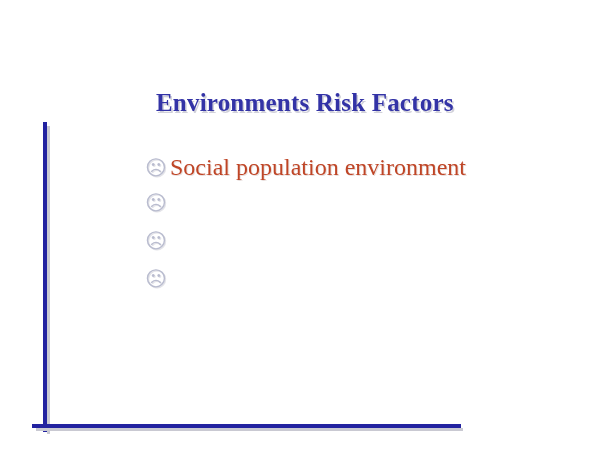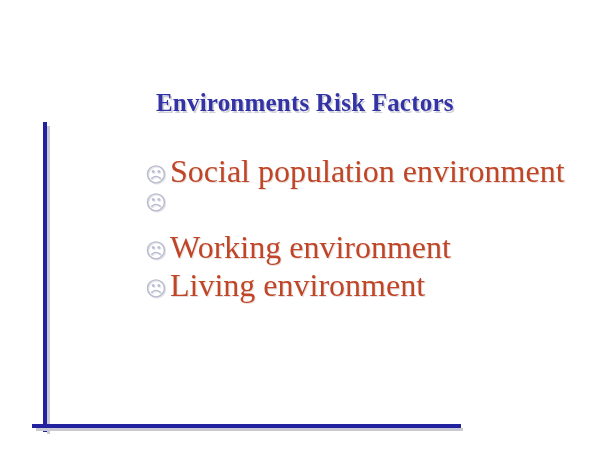--- a/index.html
+++ b/index.html
@@ -88,21 +88,21 @@
     flex: none;
     width: 25px;
     font-size: 21px;
     line-height: 1;
     color: #b9bccf;
     font-family: "DejaVu Sans", sans-serif;
     text-shadow: 1px 1px 0 rgba(200,200,210,0.5);
   }
 
   .bullet-text {
-    font-size: 32px;
+    font-size: 24px;
     color: #bf4526;
     line-height: 1;
     text-shadow: 1px 1px 0 rgba(205,185,180,0.45);
   }
 </style>
 </head>
 <body>
 
 <div id="slide">
 
@@ -119,23 +119,21 @@
       <span class="bullet-marker">☹</span>
       <span class="bullet-text">Social population environment</span>
     </li>
 
     <li class="bullet-row">
       <span class="bullet-marker">☹</span>
     </li>
 
     <li class="bullet-row">
       <span class="bullet-marker">☹</span>
-      <span class="bullet-text">Working environment</span>
     </li>
 
     <li class="bullet-row">
       <span class="bullet-marker">☹</span>
-      <span class="bullet-text">Living environment</span>
     </li>
 
   </ul>
 
 </div>
 
 </body></html>

